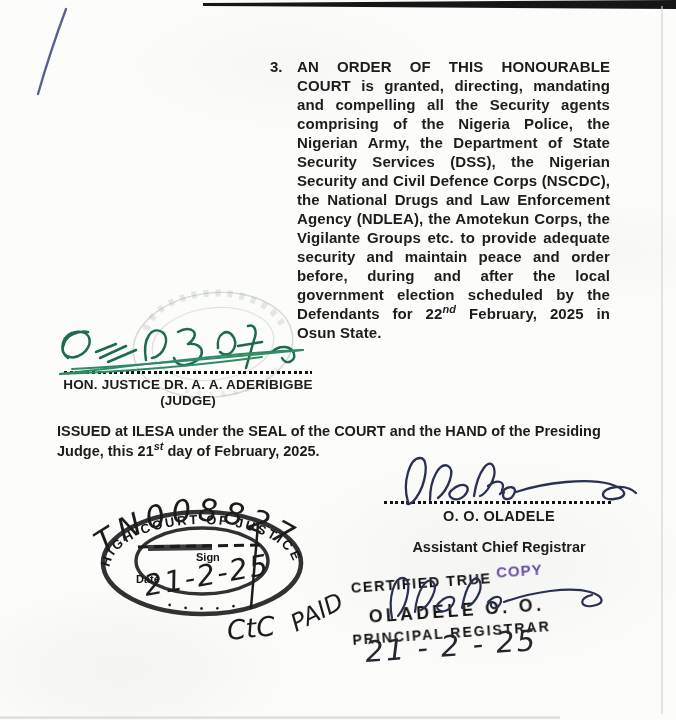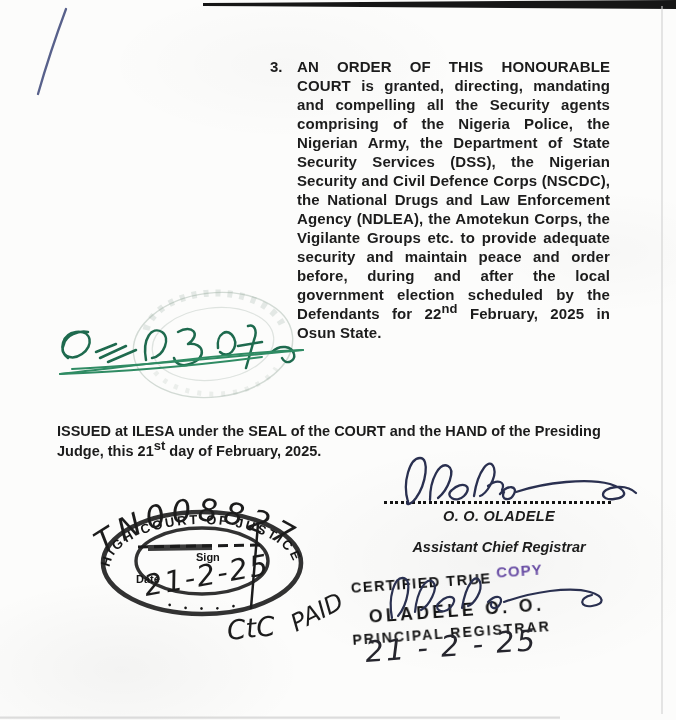--- a/index.html
+++ b/index.html
@@ -16,31 +16,31 @@
   .abs{position:absolute;}
   svg.layer{position:absolute;left:0;top:0;pointer-events:none;}
   #ink-under{z-index:1;}
   .textlayer{z-index:3;}
   #ink-over{z-index:5;}
 
   .para3{left:270px;top:57px;width:342px;display:flex;gap:7px;
     font-weight:bold;font-size:15px;line-height:19px;z-index:3;}
   .para-num{width:20px;flex:0 0 auto;}
   .para-body{width:313px;text-align:justify;letter-spacing:0.1px;}
-  sup{font-size:13px;line-height:0;vertical-align:super;}
+  sup{font-size:11px;line-height:0;vertical-align:super;font-style:italic;}
 
   .judge-block{left:40px;top:371px;width:296px;text-align:center;z-index:3;}
   .dotline{height:3px;background:repeating-linear-gradient(90deg,#141414 0 3px,transparent 3px 5.6px);}
   .judge-block .dotline{width:248px;margin:0 auto 3px auto;}
   .judge-name{font-weight:bold;font-size:13.5px;letter-spacing:0.2px;}
   .judge-title{font-weight:bold;font-size:13.5px;margin-top:1px;}
 
   .issued{left:57px;top:421px;width:572px;font-weight:bold;font-size:14.5px;line-height:20px;z-index:3;}
 
-  .registrar-block{left:383px;top:501px;width:232px;text-align:center;z-index:3;font-style:italic;}
+  .registrar-block{left:383px;top:501px;width:232px;text-align:center;z-index:3;}
   .registrar-block .dotline{width:230px;margin:0 auto 4px auto;}
   .registrar-name{font-weight:bold;font-size:14.5px;letter-spacing:0.3px;}
   .registrar-title{font-weight:bold;font-size:14.5px;margin-top:15px;}
 
   .smear{filter:blur(0.7px);}
   .smear-light{filter:blur(0.45px);}
   text{font-family:"Liberation Sans",sans-serif;}
   .hand{font-family:"DejaVu Sans",sans-serif;font-style:italic;}
 </style>
 </head>
@@ -55,20 +55,25 @@
       <path d="M 146,330 A 70,44 0 0 1 282,324" stroke-width="7" opacity="0.22" stroke-dasharray="5 7"></path>
       <path d="M 155,372 A 66,40 0 0 0 276,368" stroke-width="5" opacity="0.15" stroke-dasharray="4 8"></path>
     </g>
   </svg>
 
   <div class="abs para3 textlayer">
     <div class="para-num">3.</div>
     <div class="para-body"><span>AN ORDER OF THIS HONOURABLE COURT is granted, directing, mandating and compelling all the Security agents comprising of the Nigeria Police, the Nigerian Army, the Department of State Security Services (DSS), the Nigerian Security and Civil Defence Corps (NSCDC), the National Drugs and Law Enforcement Agency (NDLEA), the Amotekun Corps, the Vigilante Groups etc. to provide adequate security and maintain peace and order before, during and after the local government election scheduled by the Defendants for 22</span><sup>nd</sup><span> February, 2025 in Osun State.</span></div>
   </div>
 
+  <div class="abs judge-block textlayer">
+    <div class="dotline"></div>
+    <div class="judge-name">HON. JUSTICE DR. A. A. ADERIBIGBE</div>
+    <div class="judge-title">(JUDGE)</div>
+  </div>
 
   <div class="abs issued textlayer"><span>ISSUED at ILESA under the SEAL of the COURT and the HAND of the Presiding Judge, this 21</span><sup>st</sup><span> day of February, 2025.</span></div>
 
   <div class="abs registrar-block textlayer">
     <div class="dotline"></div>
     <div class="registrar-name">O. O. OLADELE</div>
     <div class="registrar-title">Assistant Chief Registrar</div>
   </div>
 
   <svg id="ink-over" class="layer" width="676" height="720" viewBox="0 0 676 720">

